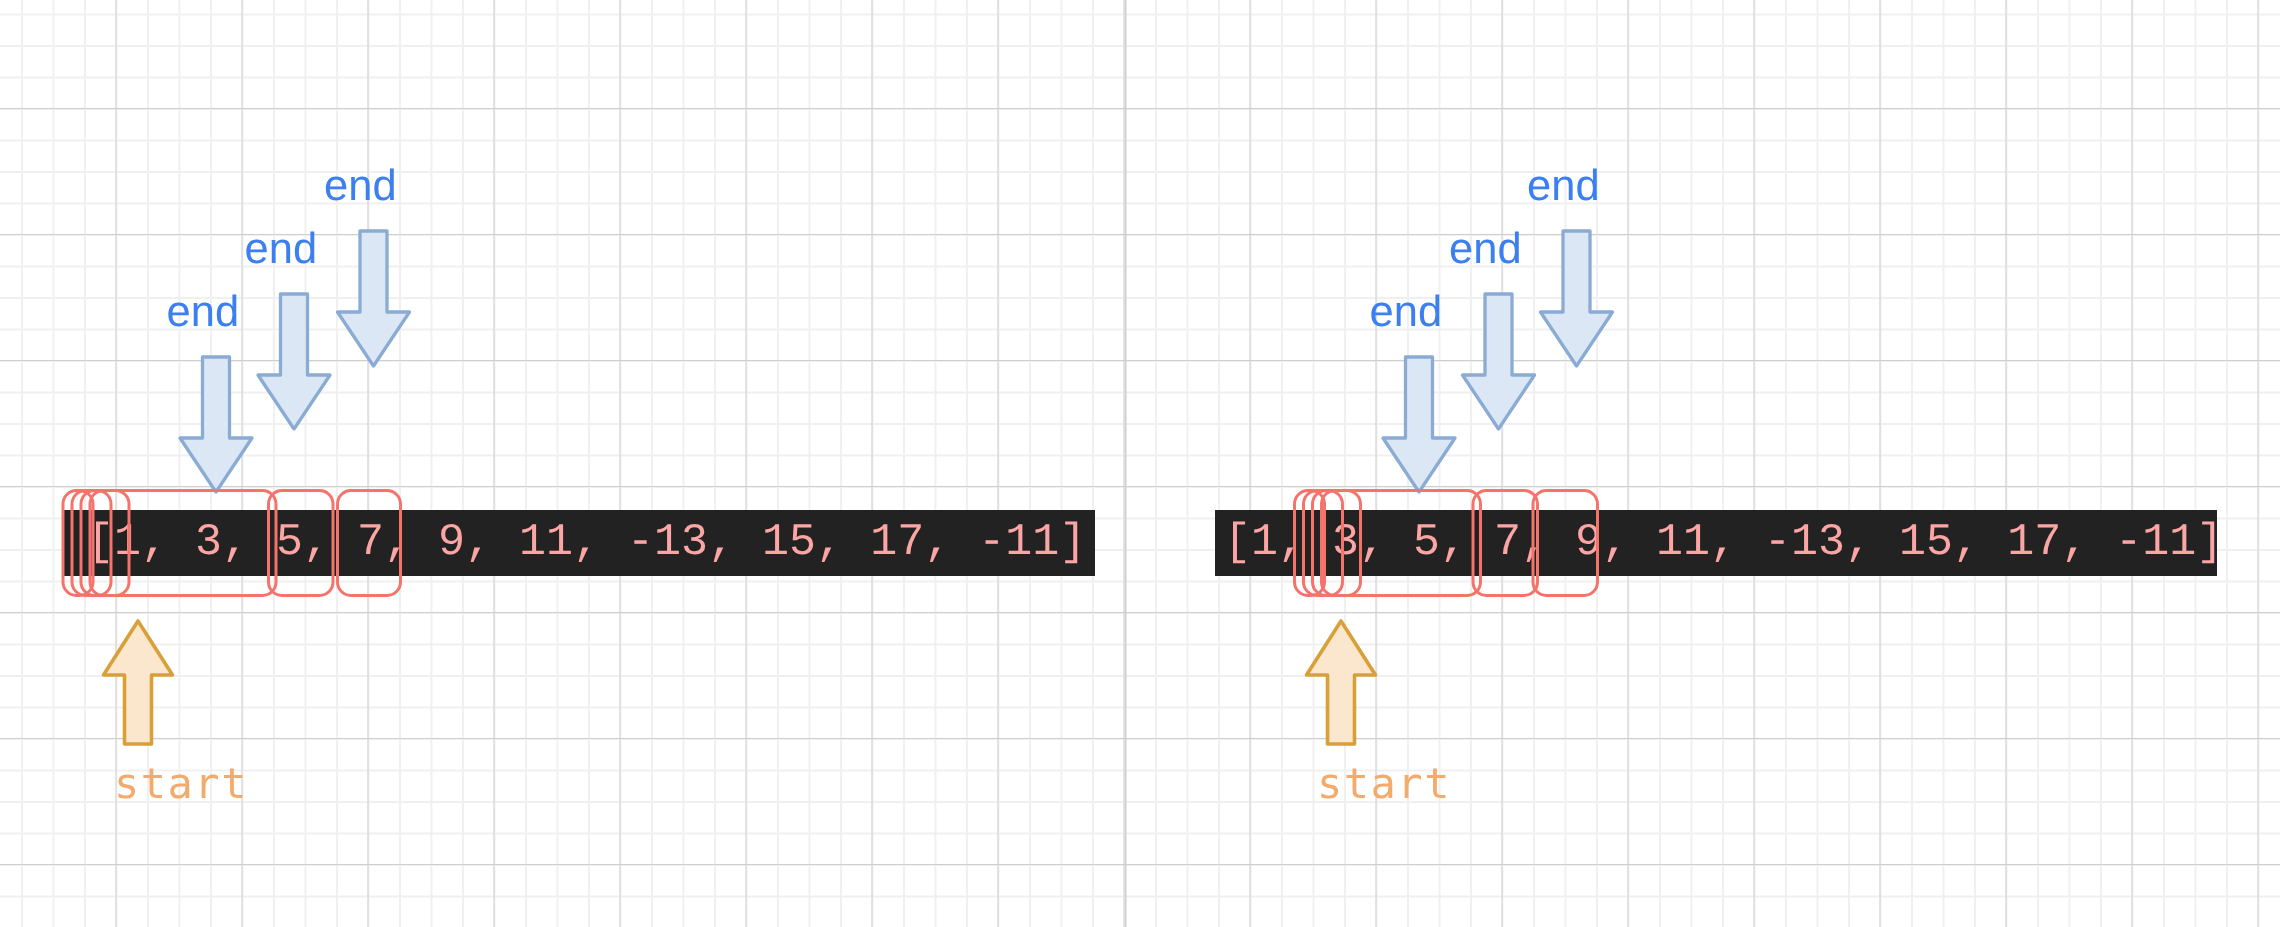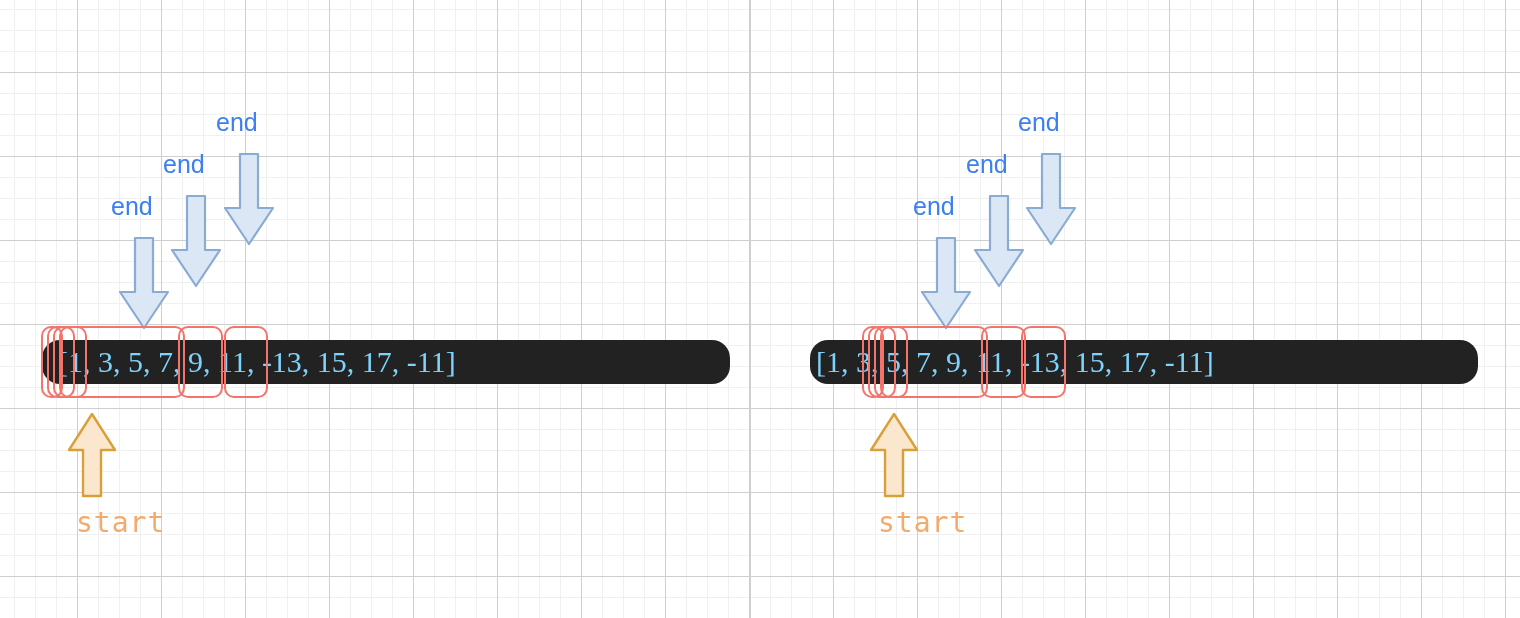--- a/index.html
+++ b/index.html
@@ -28,31 +28,30 @@
       -7px -12px,
       -7px -12px,
       -7px -12px;
   }
   .panel{position:absolute;top:0;left:0;width:1520px;height:618px;}
 
   
   .array-bar{
     position:absolute;
     background:#222222;
-    color:#7dd3fc;
-    font-family:Liberation Serif, serif;
+    color:#fca5a5;
+    font-family:Liberation Mono, monospace;
     font-size:30px;
     line-height:44px;
     height:44px;
     white-space:pre;
     letter-spacing:0px;
     display:flex;
     align-items:center;
     box-sizing:border-box;
-    border-radius:18px;
   }
 
   
   .rbox{
     position:absolute;
     border:2.5px solid #f4736b;
     border-radius:10px;
     box-sizing:border-box;
     background:transparent;
     pointer-events:none;
@@ -62,21 +61,21 @@
   .arrow{position:absolute;}
   .arrow svg{display:block;overflow:visible;}
 
   .lbl{
     position:absolute;
     white-space:nowrap;
   }
   .lbl-end{
     color:#3b7ff0;
     font-family:"Liberation Sans", sans-serif;
-    font-size:25px;
+    font-size:29px;
     font-weight:400;
   }
   .lbl-start{
     color:#f3ab6d;
     font-family:"DejaVu Sans Mono","Liberation Mono",monospace;
     font-size:28px;
     font-weight:400;
     letter-spacing:1px;
     margin-left:25px;
   }

